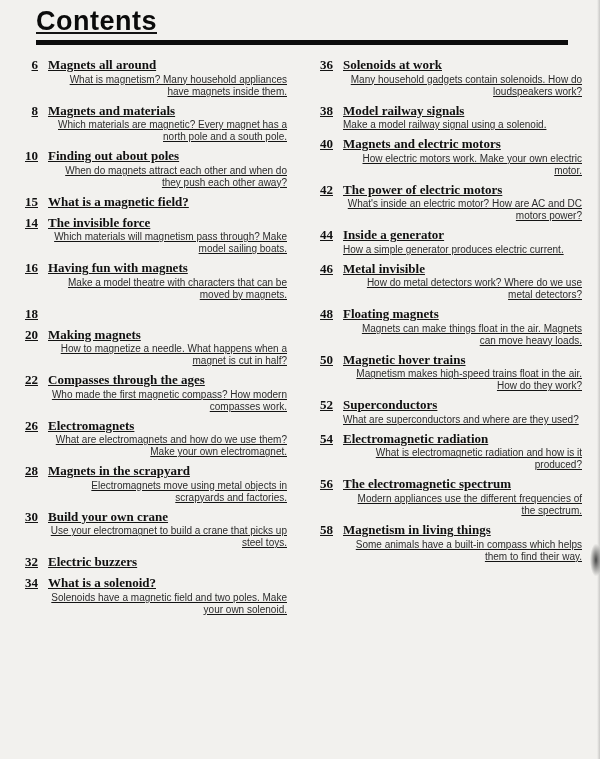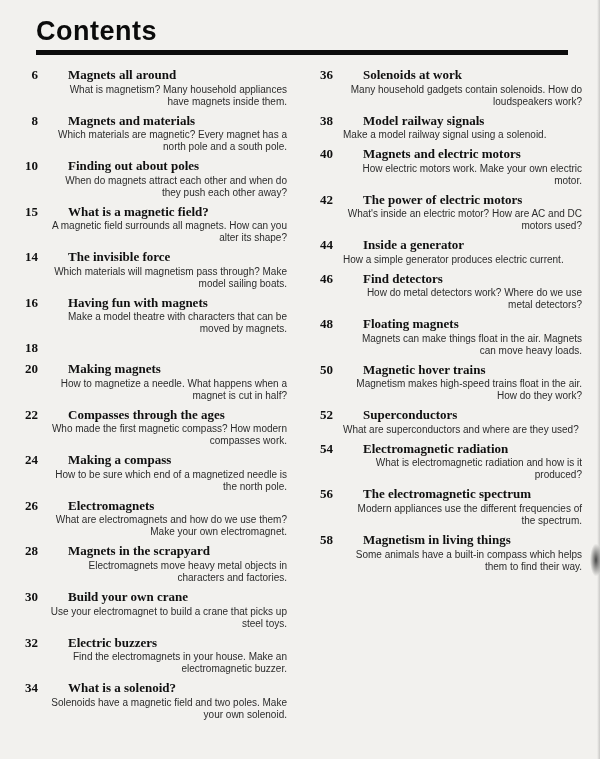--- a/index.html
+++ b/index.html
@@ -6,22 +6,23 @@
   body {
     width: 600px;
     height: 759px;
     background: #f2f1ee;
     overflow: hidden;
     position: relative;
     font-family: "Liberation Sans", sans-serif;
     color: #141414;
   }
   .page {
-    padding: 16px 18px 0 16px;
+    padding: 6px 18px 0 16px;
     position: relative;
+    text-decoration: underline;
   }
   .header { padding-left: 20px; }
   .page-title {
     margin: 0 0 3px 0;
     font-family: "Liberation Sans", sans-serif;
     font-weight: bold;
     font-size: 27px;
     letter-spacing: 0.5px;
     color: #0b0b0b;
   }
@@ -55,21 +56,20 @@
     margin-left: 10px;
     display: block;
   }
   .entry-title {
     display: block;
     font-family: "Liberation Serif", serif;
     font-weight: bold;
     font-size: 13px;
     line-height: 1.12;
     color: #101010;
-    margin-left: 20px;
   }
   .entry-desc {
     display: block;
     font-family: "Liberation Sans", sans-serif;
     font-size: 10px;
     line-height: 1.2;
     color: #2c2c2c;
     margin-top: 1px;
     text-align: right;
   }
@@ -124,21 +124,20 @@
     <span class="text">
       <span class="entry-title">Finding out about poles</span>
       <span class="entry-desc">When do magnets attract each other and when do they push each other away?</span>
     </span>
   </div>
 
   <div class="entry">
     <span class="num">15</span>
     <span class="text">
       <span class="entry-title">What is a magnetic field?</span>
-      <span class="entry-desc">A magnetic field surrounds all magnets. How can you alter its shape?</span>
     </span>
   </div>
 
   <div class="entry">
     <span class="num">14</span>
     <span class="text">
       <span class="entry-title">The invisible force</span>
       <span class="entry-desc">Which materials will magnetism pass through? Make model sailing boats.</span>
     </span>
   </div>
@@ -164,57 +163,49 @@
   </div>
 
   <div class="entry">
     <span class="num">22</span>
     <span class="text">
       <span class="entry-title">Compasses through the ages</span>
       <span class="entry-desc">Who made the first magnetic compass? How modern compasses work.</span>
     </span>
   </div>
 
-  <div class="entry">
-    <span class="num">24</span>
-    <span class="text">
-      <span class="entry-title">Making a compass</span>
-      <span class="entry-desc">How to be sure which end of a magnetized needle is the north pole.</span>
-    </span>
-  </div>
 
   <div class="entry">
     <span class="num">26</span>
     <span class="text">
       <span class="entry-title">Electromagnets</span>
       <span class="entry-desc">What are electromagnets and how do we use them? Make your own electromagnet.</span>
     </span>
   </div>
 
   <div class="entry">
     <span class="num">28</span>
     <span class="text">
       <span class="entry-title">Magnets in the scrapyard</span>
-      <span class="entry-desc">Electromagnets move heavy metal objects in characters and factories.</span>
+      <span class="entry-desc">Electromagnets move using metal objects in scrapyards and factories.</span>
     </span>
   </div>
 
   <div class="entry">
     <span class="num">30</span>
     <span class="text">
       <span class="entry-title">Build your own crane</span>
       <span class="entry-desc">Use your electromagnet to build a crane that picks up steel toys.</span>
     </span>
   </div>
 
   <div class="entry">
     <span class="num">32</span>
     <span class="text">
       <span class="entry-title">Electric buzzers</span>
-      <span class="entry-desc">Find the electromagnets in your house. Make an electromagnetic buzzer.</span>
     </span>
   </div>
 
   <div class="entry">
     <span class="num">34</span>
     <span class="text">
       <span class="entry-title">What is a solenoid?</span>
       <span class="entry-desc">Solenoids have a magnetic field and two poles. Make your own solenoid.</span>
     </span>
   </div>
@@ -241,36 +232,36 @@
     <span class="text">
       <span class="entry-title">Magnets and electric motors</span>
       <span class="entry-desc">How electric motors work. Make your own electric motor.</span>
     </span>
   </div>
 
   <div class="entry">
     <span class="num">42</span>
     <span class="text">
       <span class="entry-title">The power of electric motors</span>
-      <span class="entry-desc">What's inside an electric motor? How are AC and DC motors used?</span>
+      <span class="entry-desc">What's inside an electric motor? How are AC and DC motors power?</span>
     </span>
   </div>
 
   <div class="entry">
     <span class="num">44</span>
     <span class="text">
       <span class="entry-title">Inside a generator</span>
       <span class="entry-desc">How a simple generator produces electric current.</span>
     </span>
   </div>
 
   <div class="entry">
     <span class="num">46</span>
     <span class="text">
-      <span class="entry-title">Find detectors</span>
+      <span class="entry-title">Metal invisible</span>
       <span class="entry-desc">How do metal detectors work? Where do we use metal detectors?</span>
     </span>
   </div>
 
   <div class="entry">
     <span class="num">48</span>
     <span class="text">
       <span class="entry-title">Floating magnets</span>
       <span class="entry-desc">Magnets can make things float in the air. Magnets can move heavy loads.</span>
     </span>

